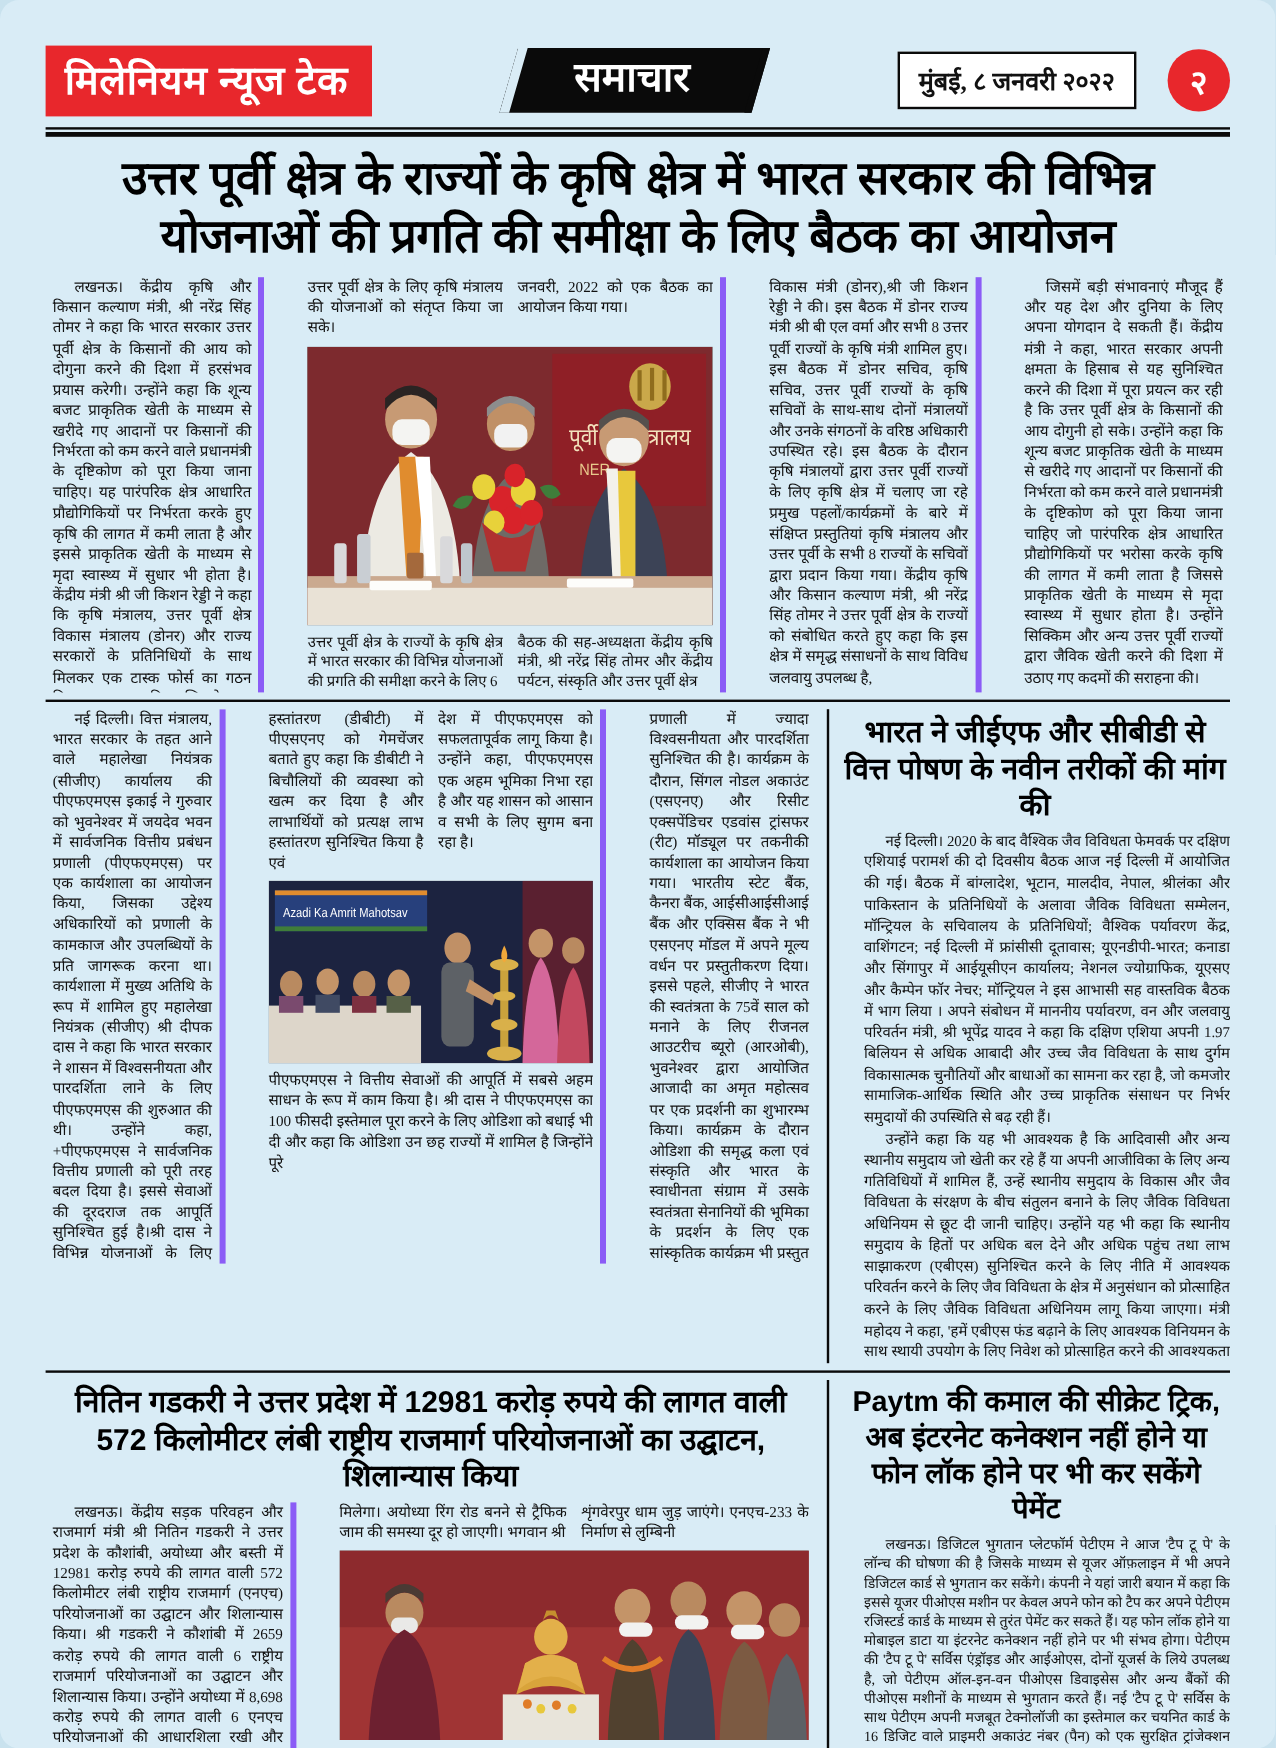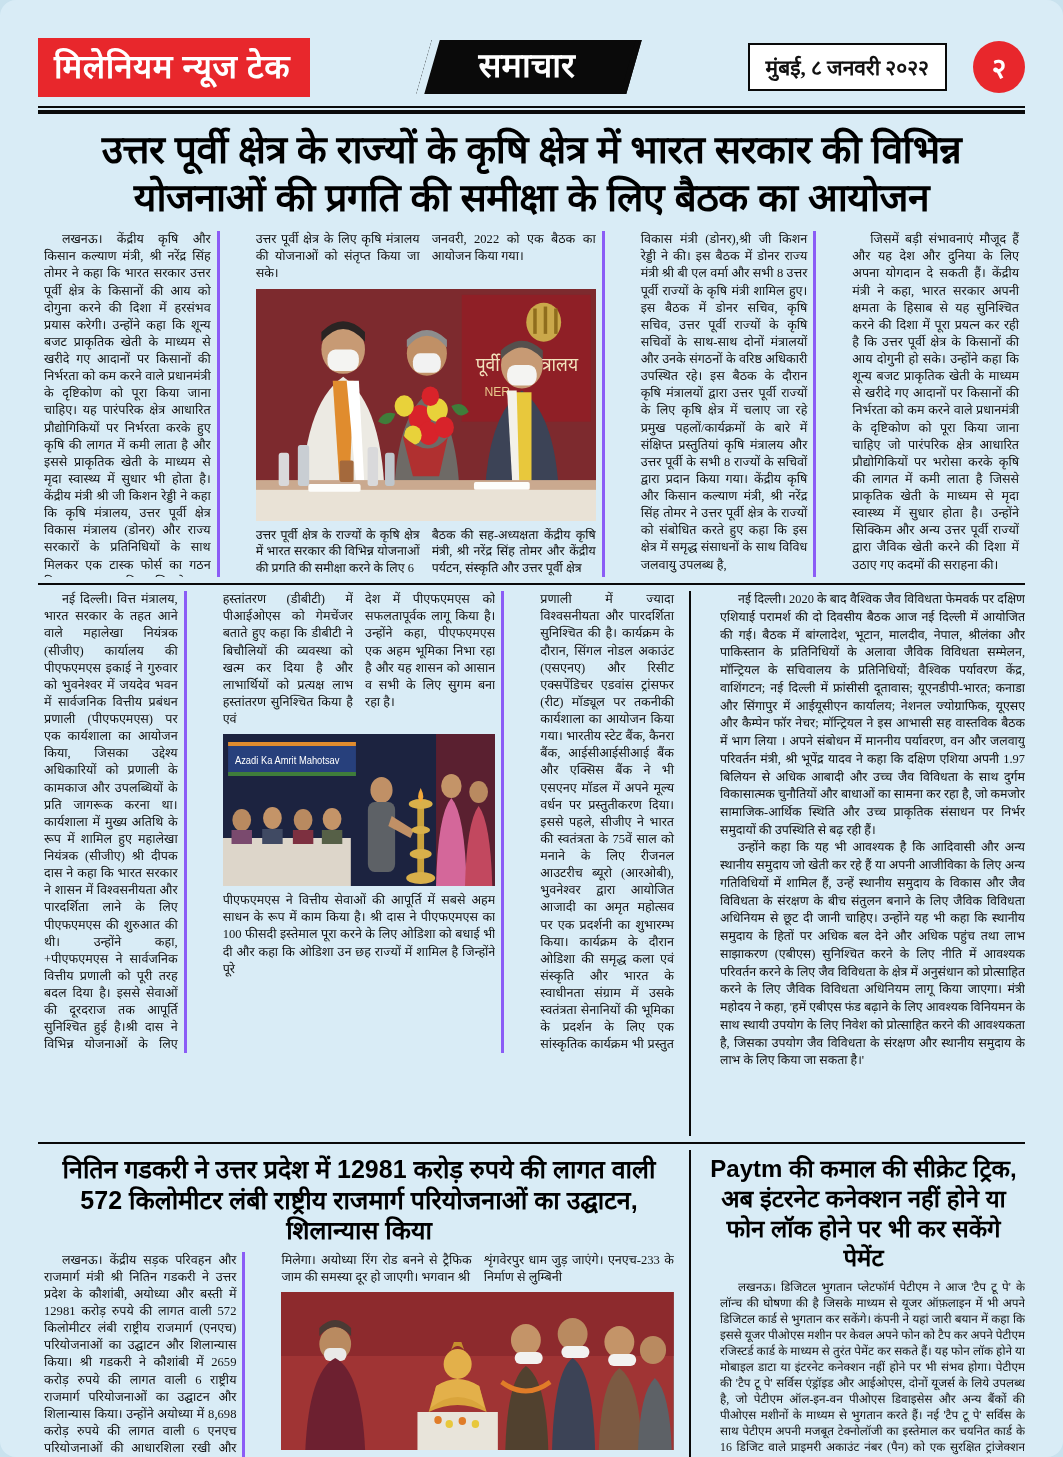--- a/index.html
+++ b/index.html
@@ -54,21 +54,21 @@
   .hl4{
     font-family:"Liberation Sans","DejaVu Sans",sans-serif;font-weight:800;color:#000;
     text-align:center;font-size:24px;line-height:1.24;margin:4px 2px 6px 4px;
   }
   
   .cols{display:flex;}
   .col{
     flex:1;min-width:0;overflow:hidden;text-align:justify;
     font-size:12.6px;line-height:1.36;padding:0 6px;
   }
-  .col + .col{border-left:3px solid #8b5cf6;padding-left:36px;}
+  .col + .col{border-left:5px solid #8b5cf6;padding-left:36px;}
   .col.double{flex:2.04;display:flex;flex-direction:column;}
   .halfrow{display:flex;gap:12px;}
   .halfrow .half{flex:1;min-width:0;overflow:hidden;text-align:justify;}
   .photo-box{margin:6px 0;overflow:hidden;background:#888;}
   .photo-box svg{display:block;width:100%;height:100%;}
   .lead-cols{height:346px;}
   .indent{text-indent:18px;}
   
   .split{display:flex;align-items:stretch;}
   .split .left{width:642px;flex:none;overflow:hidden;}
@@ -178,21 +178,21 @@
 
   <hr class="hrule">
 
   <section class="split sec2">
     <div class="left">
       <div class="cols bodyrow">
         <div class="col indent">नई दिल्ली। वित्त मंत्रालय, भारत सरकार के तहत आने वाले महालेखा नियंत्रक (सीजीए) कार्यालय की पीएफएमएस इकाई ने गुरुवार को भुवनेश्वर में जयदेव भवन में सार्वजनिक वित्तीय प्रबंधन प्रणाली (पीएफएमएस) पर एक कार्यशाला का आयोजन किया, जिसका उद्देश्य अधिकारियों को प्रणाली के कामकाज और उपलब्धियों के प्रति जागरूक करना था। कार्यशाला में मुख्य अतिथि के रूप में शामिल हुए महालेखा नियंत्रक (सीजीए) श्री दीपक दास ने कहा कि भारत सरकार ने शासन में विश्वसनीयता और पारदर्शिता लाने के लिए पीएफएमएस की शुरुआत की थी। उन्होंने कहा, +पीएफएमएस ने सार्वजनिक वित्तीय प्रणाली को पूरी तरह बदल दिया है। इससे सेवाओं की दूरदराज तक आपूर्ति सुनिश्चित हुई है।श्री दास ने विभिन्न योजनाओं के लिए प्रत्यक्ष नकदी</div>
 
         <div class="col double">
           <div class="halfrow">
-            <div class="half">हस्तांतरण (डीबीटी) में पीआईओएस को गेमचेंजर बताते हुए कहा कि डीबीटी ने बिचौलियों की व्यवस्था को खत्म कर दिया है और लाभार्थियों को प्रत्यक्ष लाभ हस्तांतरण सुनिश्चित किया है एवं</div>
+            <div class="half">हस्तांतरण (डीबीटी) में पीएसएनए को गेमचेंजर बताते हुए कहा कि डीबीटी ने बिचौलियों की व्यवस्था को खत्म कर दिया है और लाभार्थियों को प्रत्यक्ष लाभ हस्तांतरण सुनिश्चित किया है एवं</div>
             <div class="half">देश में पीएफएमएस को सफलतापूर्वक लागू किया है। उन्होंने कहा, पीएफएमएस एक अहम भूमिका निभा रहा है और यह शासन को आसान व सभी के लिए सुगम बना रहा है।</div>
           </div>
           <div class="photo-box" style="height:152px;">
             <svg viewBox="0 0 320 152" preserveAspectRatio="none">
               <rect width="320" height="152" fill="#1c2340"></rect>
               <rect x="250" y="0" width="70" height="152" fill="#5a2030"></rect>
               <rect x="6" y="8" width="150" height="34" fill="#27407c"></rect>
               <rect x="6" y="8" width="150" height="4" fill="#e08c2e"></rect>
                 <rect x="6" y="38" width="150" height="4" fill="#3f7d3a"></rect>
               <text x="14" y="30" fill="#ffffff" font-size="11" font-family="Liberation Sans, sans-serif">Azadi Ka Amrit Mahotsav</text>
@@ -229,20 +229,21 @@
           </div>
         </div>
 
         <div class="col">प्रणाली में ज्यादा विश्वसनीयता और पारदर्शिता सुनिश्चित की है। कार्यक्रम के दौरान, सिंगल नोडल अकाउंट (एसएनए) और रिसीट एक्सपेंडिचर एडवांस ट्रांसफर (रीट) मॉड्यूल पर तकनीकी कार्यशाला का आयोजन किया गया। भारतीय स्टेट बैंक, कैनरा बैंक, आईसीआईसीआई बैंक और एक्सिस बैंक ने भी एसएनए मॉडल में अपने मूल्य वर्धन पर प्रस्तुतीकरण दिया।इससे पहले, सीजीए ने भारत की स्वतंत्रता के 75वें साल को मनाने के लिए रीजनल आउटरीच ब्यूरो (आरओबी), भुवनेश्वर द्वारा आयोजित आजादी का अमृत महोत्सव पर एक प्रदर्शनी का शुभारम्भ किया। कार्यक्रम के दौरान ओडिशा की समृद्ध कला एवं संस्कृति और भारत के स्वाधीनता संग्राम में उसके स्वतंत्रता सेनानियों की भूमिका के प्रदर्शन के लिए एक सांस्कृतिक कार्यक्रम भी प्रस्तुत किया गया।</div>
       </div>
     </div>
 
     <div class="vdiv"></div>
 
     <div class="right">
+      <h2 class="hl3">भारत ने जीईएफ और सीबीडी से वित्त पोषण के नवीन तरीकों की मांग की</h2>
       <div class="rbody">
         <div class="indent">नई दिल्ली। 2020 के बाद वैश्विक जैव विविधता फेमवर्क पर दक्षिण एशियाई परामर्श की दो दिवसीय बैठक आज नई दिल्ली में आयोजित की गई। बैठक में बांग्लादेश, भूटान, मालदीव, नेपाल, श्रीलंका और पाकिस्तान के प्रतिनिधियों के अलावा जैविक विविधता सम्मेलन, मॉन्ट्रियल के सचिवालय के प्रतिनिधियों; वैश्विक पर्यावरण केंद्र, वाशिंगटन; नई दिल्ली में फ्रांसीसी दूतावास; यूएनडीपी-भारत; कनाडा और सिंगापुर में आईयूसीएन कार्यालय; नेशनल ज्योग्राफिक, यूएसए और कैम्पेन फॉर नेचर; मॉन्ट्रियल ने इस आभासी सह वास्तविक बैठक में भाग लिया । अपने संबोधन में माननीय पर्यावरण, वन और जलवायु परिवर्तन मंत्री, श्री भूपेंद्र यादव ने कहा कि दक्षिण एशिया अपनी 1.97 बिलियन से अधिक आबादी और उच्च जैव विविधता के साथ दुर्गम विकासात्मक चुनौतियों और बाधाओं का सामना कर रहा है, जो कमजोर सामाजिक-आर्थिक स्थिति और उच्च प्राकृतिक संसाधन पर निर्भर समुदायों की उपस्थिति से बढ़ रही हैं।</div>
         <div class="indent">उन्होंने कहा कि यह भी आवश्यक है कि आदिवासी और अन्य स्थानीय समुदाय जो खेती कर रहे हैं या अपनी आजीविका के लिए अन्य गतिविधियों में शामिल हैं, उन्हें स्थानीय समुदाय के विकास और जैव विविधता के संरक्षण के बीच संतुलन बनाने के लिए जैविक विविधता अधिनियम से छूट दी जानी चाहिए। उन्होंने यह भी कहा कि स्थानीय समुदाय के हितों पर अधिक बल देने और अधिक पहुंच तथा लाभ साझाकरण (एबीएस) सुनिश्चित करने के लिए नीति में आवश्यक परिवर्तन करने के लिए जैव विविधता के क्षेत्र में अनुसंधान को प्रोत्साहित करने के लिए जैविक विविधता अधिनियम लागू किया जाएगा। मंत्री महोदय ने कहा, 'हमें एबीएस फंड बढ़ाने के लिए आवश्यक विनियमन के साथ स्थायी उपयोग के लिए निवेश को प्रोत्साहित करने की आवश्यकता है, जिसका उपयोग जैव विविधता के संरक्षण और स्थानीय समुदाय के लाभ के लिए किया जा सकता है।'</div>
       </div>
     </div>
   </section>
 
   <hr class="hrule">
 
   <section class="split sec3">

